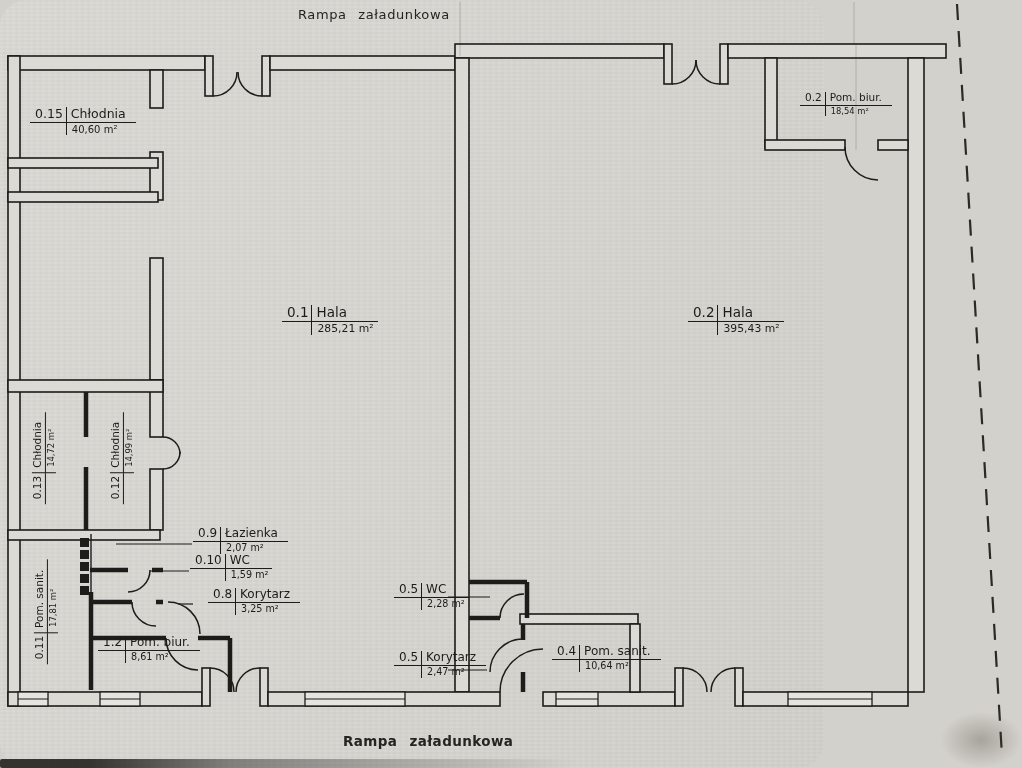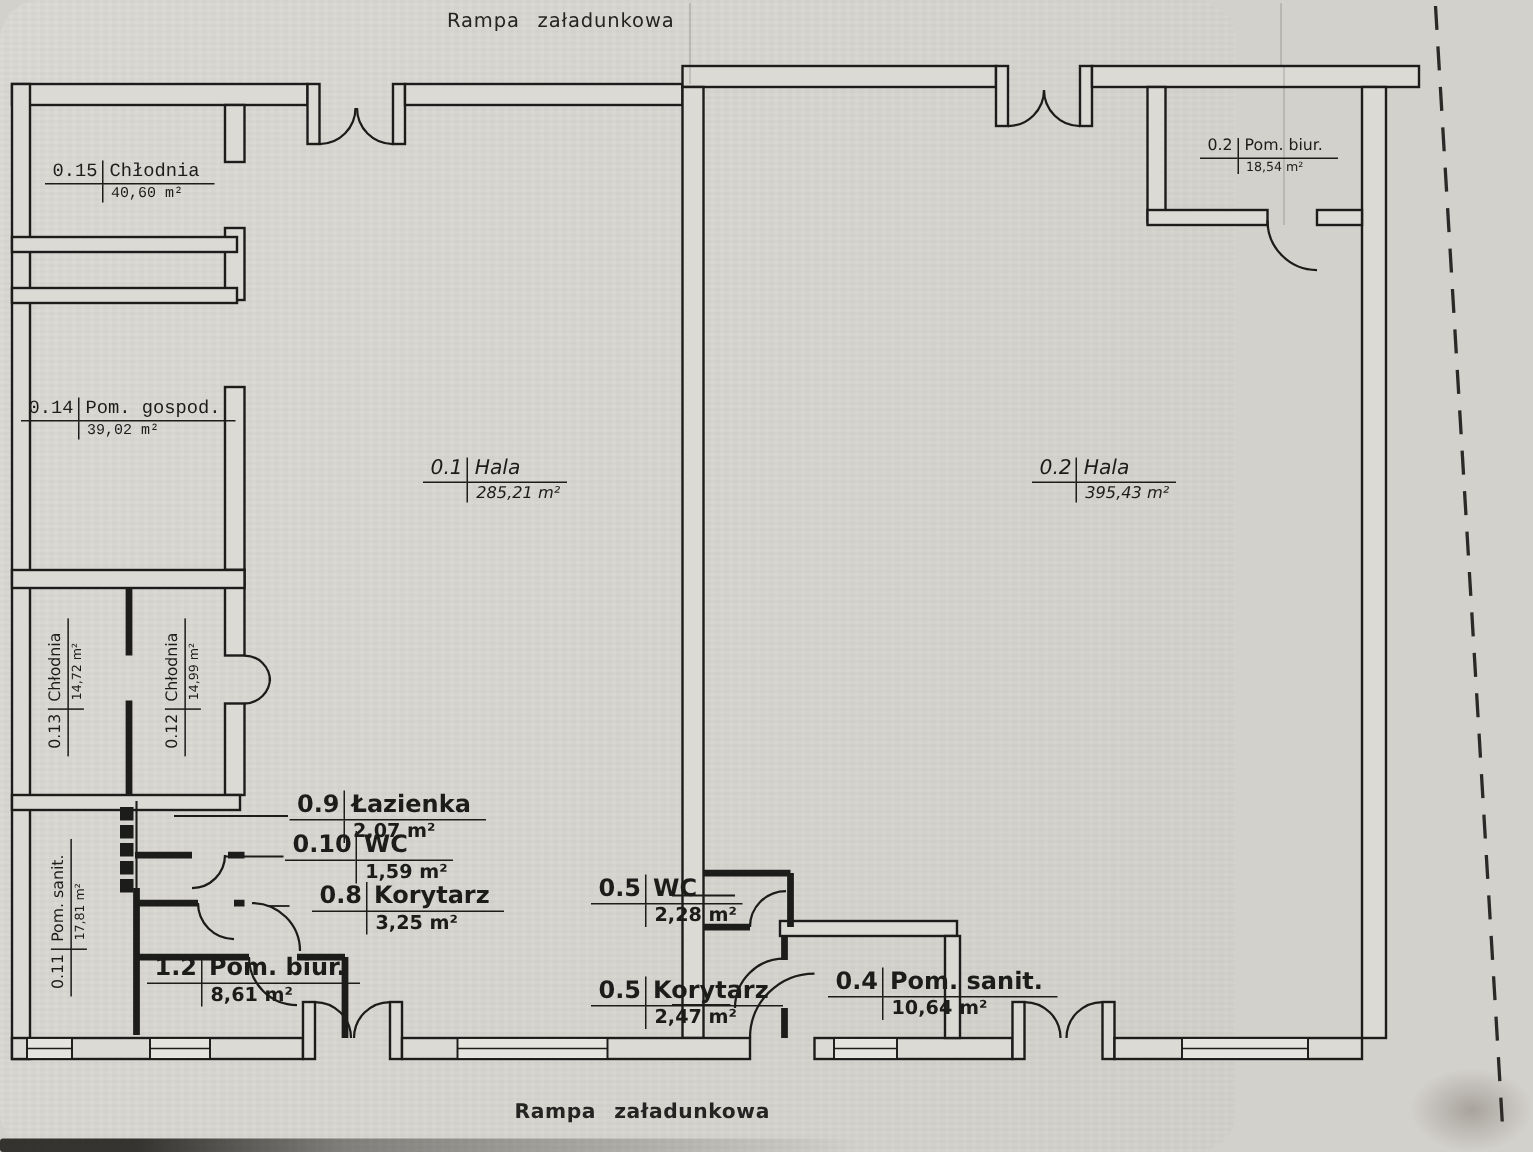--- a/index.html
+++ b/index.html
@@ -21,24 +21,24 @@
   svg{position:absolute;left:0;top:0;}
   
   .rlabel{
     position:absolute;display:grid;grid-template-columns:max-content max-content;
     line-height:1.12;color:#1c1c1b;white-space:nowrap;
   }
   .rlabel .num{grid-row:1;grid-column:1;border-bottom:1.6px solid #1c1c1b;padding:0 3px 1px 5px;align-self:end;}
   .rlabel .name{grid-row:1;grid-column:2;border-bottom:1.6px solid #1c1c1b;border-left:1.6px solid #1c1c1b;padding:0 10px 1px 4px;}
   .rlabel .sp{grid-row:2;grid-column:1;}
   .rlabel .area{grid-row:2;grid-column:2;border-left:1.6px solid #1c1c1b;padding:1px 4px 0 5px;font-size:.8em;}
-  .lg{font-size:13.5px;font-style:italic;}
-  .md{font-size:12.5px;font-family:Liberation Mono, monospace;}
+  .lg{font-size:13.5px;}
+  .md{font-size:12.5px;}
   .sm{font-size:10.5px;}
-  .xs{font-size:16px;font-weight:bold;}
+  .xs{font-size:12px;}
   .vert{transform:translate(-50%,-50%) rotate(-90deg);}
   
   .ramp{
     position:absolute;font-size:13px;letter-spacing:.6px;word-spacing:7px;color:#242422;
   }
   .ramp.bottom{font-weight:700;font-size:13.5px;letter-spacing:.4px;}
   
   .edge-strip{
     position:absolute;left:0;bottom:0;width:575px;height:9px;
     background:linear-gradient(90deg,rgba(25,23,20,.85) 0 90px,rgba(25,23,20,.45) 230px,rgba(25,23,20,0) 100%);
@@ -188,26 +188,20 @@
   <div class="ramp" style="left:298px;top:7px">Rampa załadunkowa</div>
   <div class="ramp bottom" style="left:343px;top:733px">Rampa załadunkowa</div>
 
   <div class="rlabel md" style="left:30px;top:107px">
     <span class="num">0.15</span>
     <span class="name">Chłodnia</span>
     <span class="sp"></span>
     <span class="area">40,60 m²</span>
   </div>
 
-  <div class="rlabel md" style="left:14px;top:265px">
-    <span class="num">0.14</span>
-    <span class="name">Pom. gospod.</span>
-    <span class="sp"></span>
-    <span class="area">39,02 m²</span>
-  </div>
 
   <div class="rlabel lg" style="left:282px;top:305px">
     <span class="num">0.1</span>
     <span class="name">Hala</span>
     <span class="sp"></span>
     <span class="area">285,21 m²</span>
   </div>
 
   <div class="rlabel lg" style="left:688px;top:305px">
     <span class="num">0.2</span>

